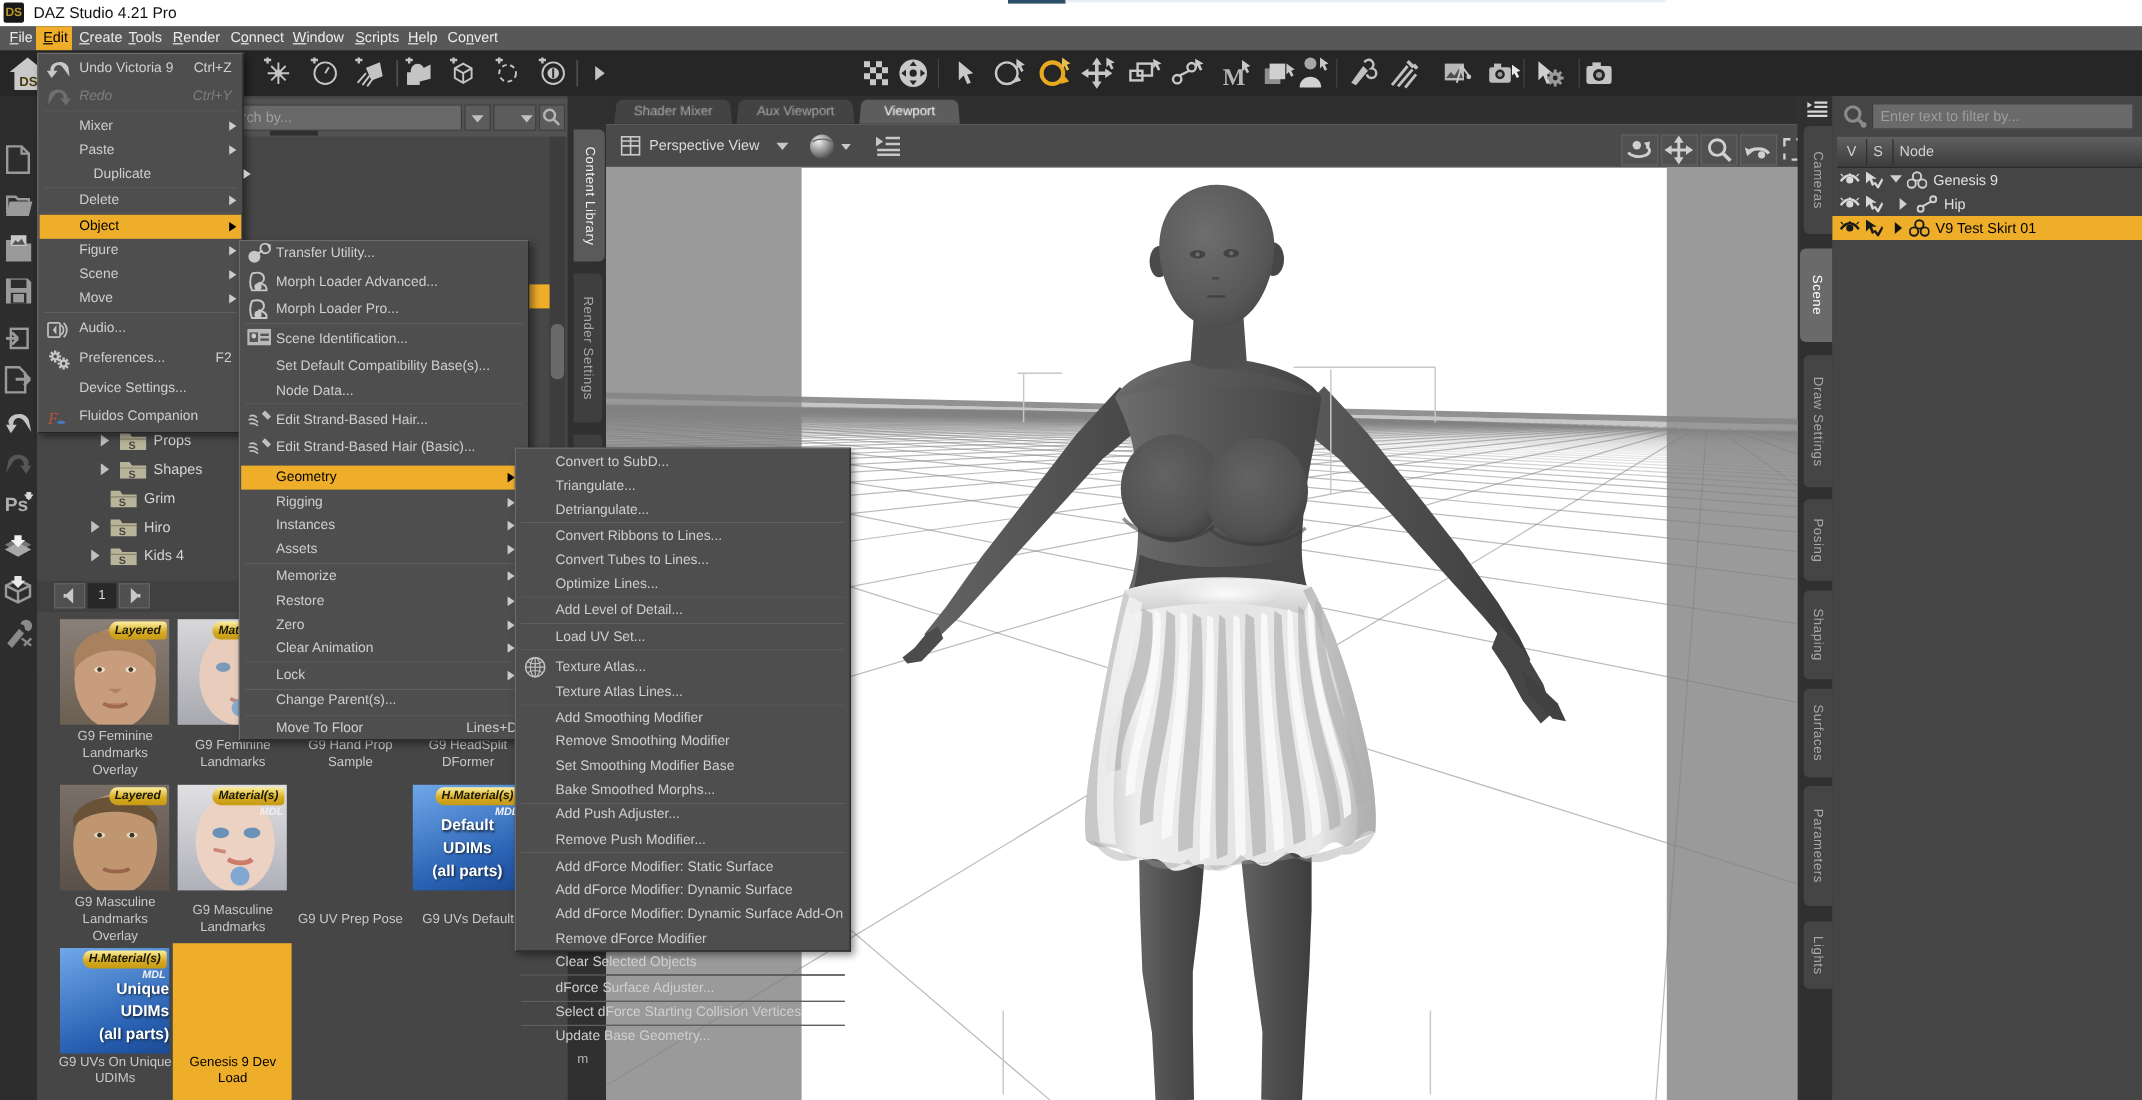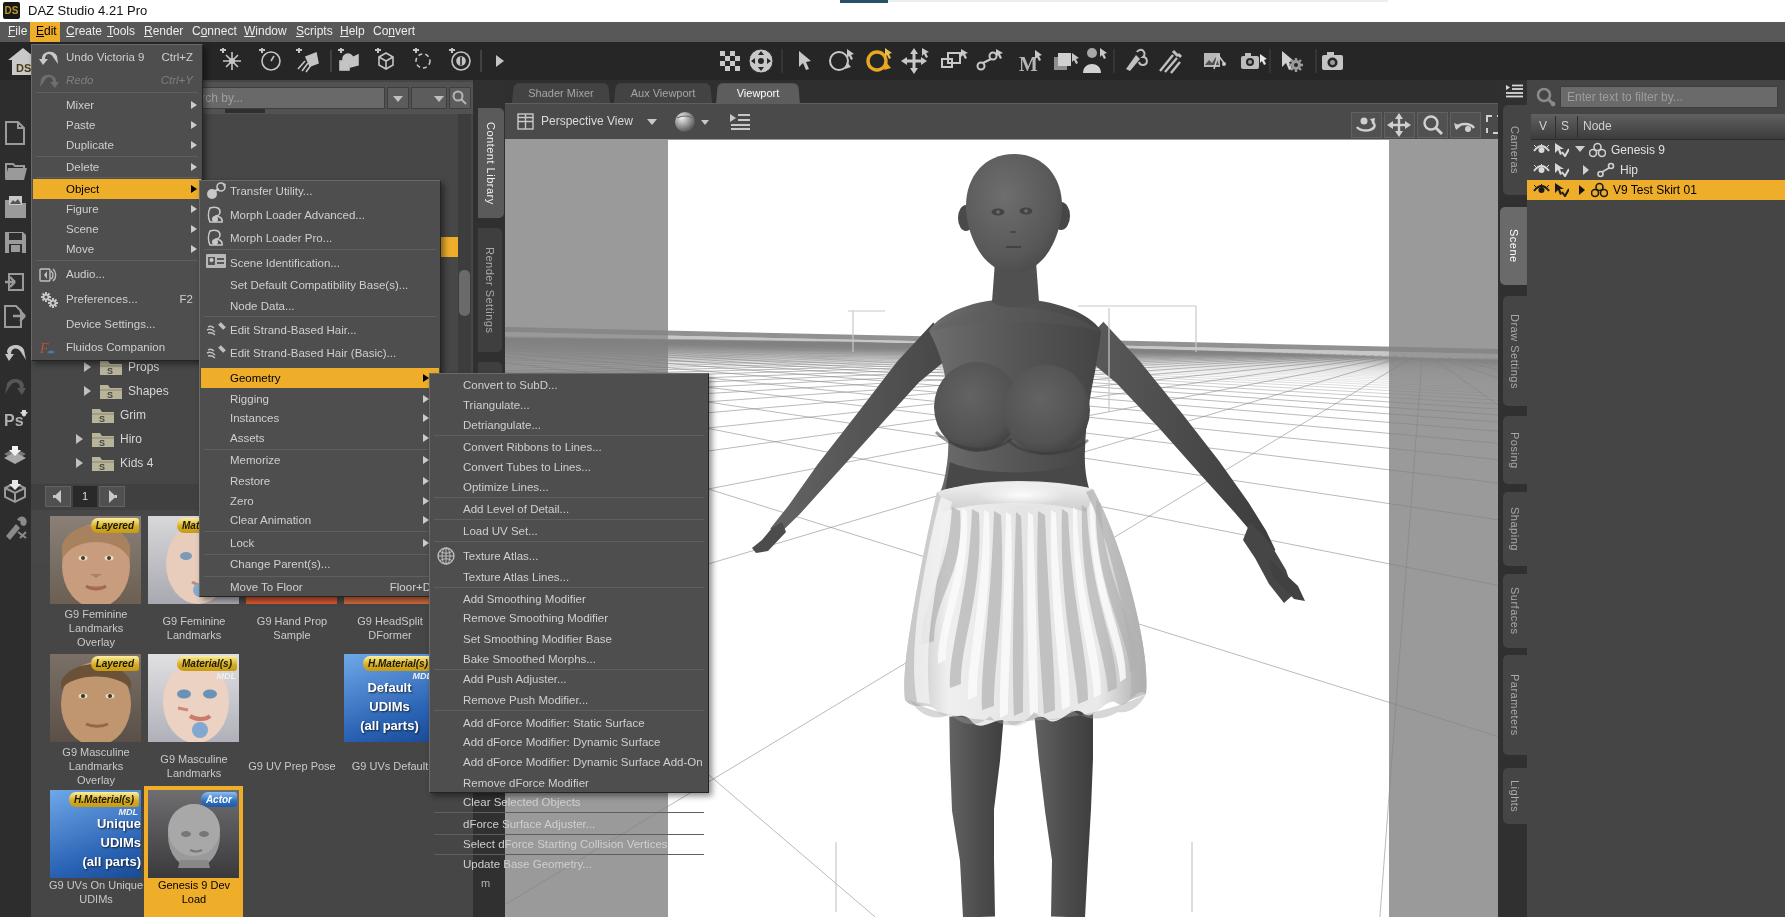--- a/index.html
+++ b/index.html
@@ -465,31 +465,20 @@
  <div class="tlabel" style="left:114px;top:672px">G9 Masculine<br>Landmarks</div>
  <div class="tlabel" style="left:212px;top:679px">G9 UV Prep Pose</div>
  <div class="tlabel" style="left:310px;top:679px">G9 UVs Default</div>
 
  <div class="thumb" style="left:19px;top:710px;background:linear-gradient(160deg,#6fa8e8,#2a62b4 70%,#1a4a94)">
   <div class="banner">H.Material(s)</div>
       <div class="mdl">MDL</div>
   <div class="a" style="left:0;top:24px;width:91px;text-align:right;font-size:13px;font-weight:bold;color:#fff;line-height:19px;text-shadow:1px 1px 2px #123">Unique<br>UDIMs<br>(all parts)</div>
  </div>
  <div class="a" style="left:113px;top:706px;width:99px;height:131px;background:#eeae2a"></div>
- <div class="thumb" style="left:117px;top:710px;background:linear-gradient(#6e6e70,#3a3a3c)">
-  <svg width="91" height="88" viewBox="0 0 91 88">
-        <ellipse cx="46" cy="46" rx="26" ry="32" fill="#9a9a9a"></ellipse>
-        <ellipse cx="46" cy="40" rx="26" ry="26" fill="#a8a8a8"></ellipse>
-        <ellipse cx="38" cy="44" rx="5" ry="3" fill="#777"></ellipse>
-        <ellipse cx="56" cy="44" rx="5" ry="3" fill="#777"></ellipse>
-        <path d="M42,60 C46,62 50,62 54,60" stroke="#777" stroke-width="2" fill="none"></path>
-        <path d="M30,78 L62,78 L60,70 L32,70 Z" fill="#888"></path>
-      </svg>
-  <div class="banner" style="background:linear-gradient(#8ec0f0,#2f6fc0 60%,#1f5aa8);color:#fff">Actor</div>
- </div>
  <div class="tlabel" style="left:16px;top:798px">G9 UVs On Unique<br>UDIMs</div>
  <div class="tlabel" style="left:114px;top:798px;color:#000;font-weight:normal">Genesis 9 Dev<br>Load</div>
 </div>
 
 <div class="a" style="left:473px;top:80px;width:32px;height:837px;background:#303030">
  <div class="a vt" style="left:5px;top:28px;width:26px;height:110px;background:#5a5a5a;color:#f0f0f0;border-radius:0 5px 5px 0;line-height:26px">Content Library</div>
  <div class="a vt" style="left:5px;top:148px;width:24px;height:124px;background:#3f3f3f;color:#a8a8a8;border-radius:0 5px 5px 0;line-height:24px">Render Settings</div>
  <div class="a vt" style="left:5px;top:282px;width:24px;height:90px;background:#3f3f3f;color:#a8a8a8;border-radius:0 5px 5px 0;line-height:24px">Sma</div>
  <div class="a" style="left:8px;top:797px;color:#b5b5b5;font-size:11px">m</div>
 </div>
@@ -993,21 +982,21 @@
     </div>
 <div class="sep" style="top:47px"></div>
 <div class="mi" style="top:50px;">
       <span style="position:absolute;left:33px">Mixer</span>
       <span class="arr" style="left:158px;border-left-color:#ccc"></span>
     </div>
 <div class="mi" style="top:70px;">
       <span style="position:absolute;left:33px">Paste</span>
       <span class="arr" style="left:158px;border-left-color:#ccc"></span>
     </div>
-<div class="mi" style="top:90px;">
+<div class="mi" style="top:90px;margin-left:12px;">
       <span style="position:absolute;left:33px">Duplicate</span>
       <span class="arr" style="left:158px;border-left-color:#ccc"></span>
     </div>
 <div class="sep" style="top:111px"></div>
 <div class="mi" style="top:112px;">
       <span style="position:absolute;left:33px">Delete</span>
       <span class="arr" style="left:158px;border-left-color:#ccc"></span>
     </div>
 <div class="sep" style="top:132px"></div>
 <div class="mi hl" style="top:134px;">
@@ -1063,21 +1052,21 @@
 <div class="mi" style="top:292px;">
       <span style="position:absolute;left:6px;top:2px">
         <svg width="20" height="18" viewBox="0 0 20 18">
           <text x="1" y="14" font-size="14" font-style="italic" fill="#b8533a" font-family="Liberation Serif,serif">F</text>
           <path d="M8,13 q4,-3 8,0 q-4,3 -8,0" fill="#4a78b8"></path>
         </svg>
       </span>
       <span style="position:absolute;left:33px">Fluidos Companion</span>
     </div>
 </div>
-<div class="menu" style="left:199px;top:180px;width:242px;height:417px">
+<div class="menu" style="left:199px;top:200px;width:242px;height:417px">
 <div class="mi" style="top:0px">
       <span style="position:absolute;left:5px;top:1px">
         <svg width="22" height="18" viewBox="0 0 22 18">
           <circle cx="6" cy="12" r="5" fill="#c8c8c8"></circle>
           <circle cx="15" cy="5" r="4" fill="none" stroke="#c8c8c8" stroke-width="1.6"></circle>
           <path d="M9,9 L13,7" stroke="#c8c8c8" stroke-width="2"></path>
           <path d="M16,1 l4,1 -2,3 Z" fill="#c8c8c8"></path>
         </svg>
       </span>
       <span style="position:absolute;left:29px">Transfer Utility...</span>
@@ -1180,21 +1169,21 @@
       <span style="position:absolute;left:29px">Lock</span>
       <span class="arr" style="left:222px;border-left-color:#ccc"></span>
     </div>
 <div class="sep" style="top:373px"></div>
 <div class="mi" style="top:373px">
       <span style="position:absolute;left:29px">Change Parent(s)...</span>
     </div>
 <div class="sep" style="top:395px"></div>
 <div class="mi" style="top:396px">
       <span style="position:absolute;left:29px">Move To Floor</span>
-      <span class="acc">Floor+D</span>
+      <span class="acc">Lines+D</span>
     </div>
 </div>
 <div class="menu" style="left:429px;top:373px;width:280px;height:420px">
 <div class="mi" style="top:1px">
       <span style="position:absolute;left:32px">Convert to SubD...</span>
     </div>
 <div class="mi" style="top:21px">
       <span style="position:absolute;left:32px">Triangulate...</span>
     </div>
 <div class="mi" style="top:41px">

